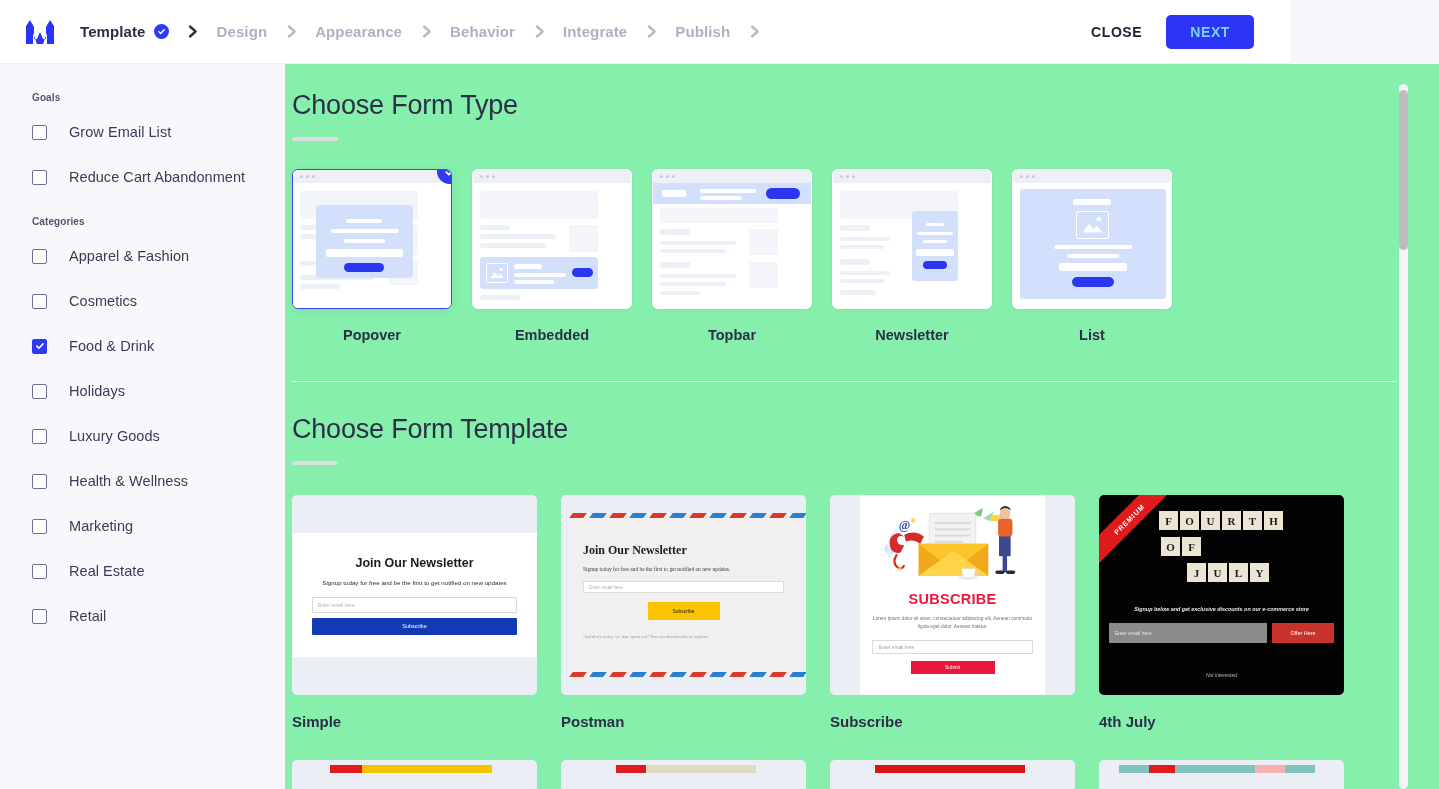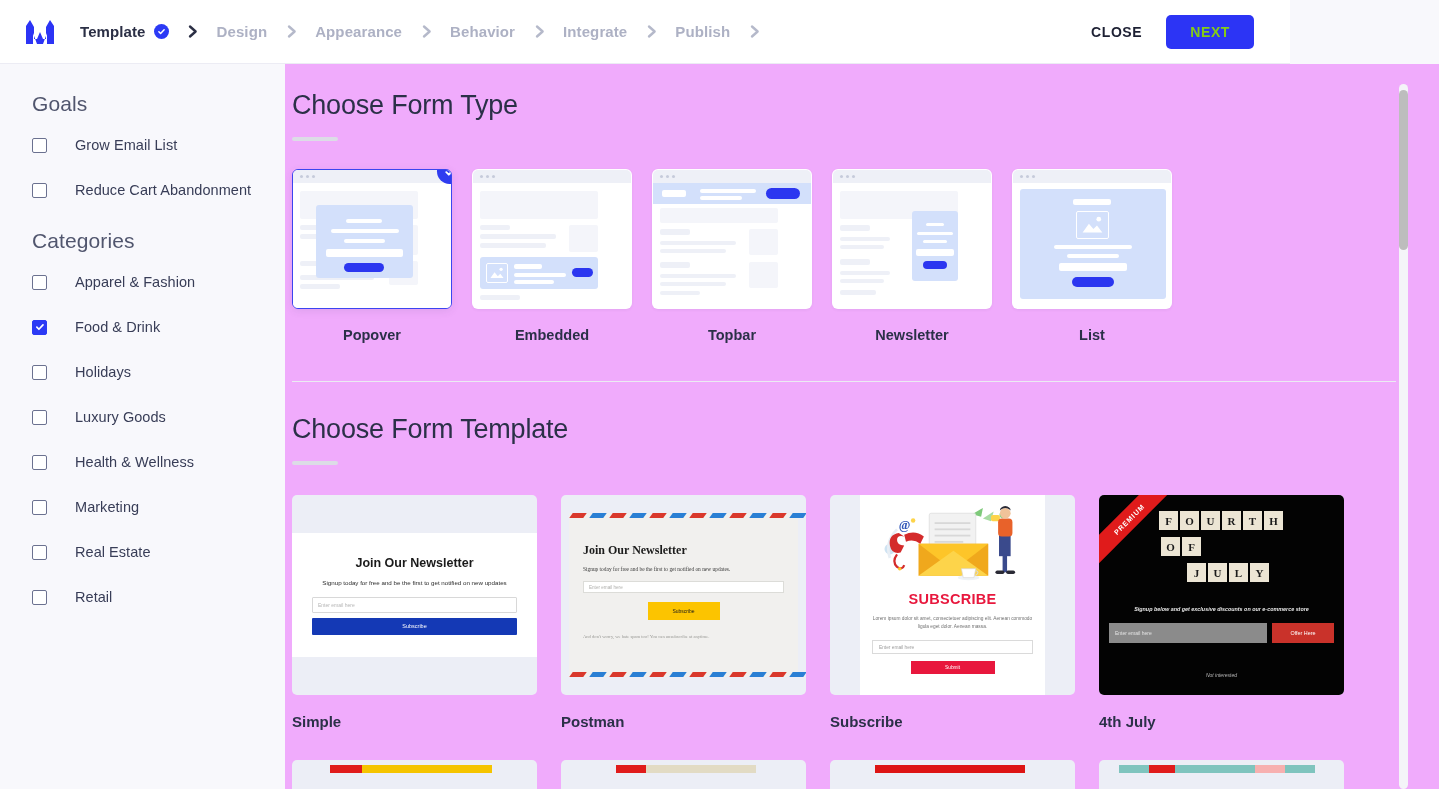--- a/index.html
+++ b/index.html
@@ -48,62 +48,62 @@
   .header-right {
     display: flex; align-items: center; gap: 24px;
     padding-right: 36px;
   }
   .close-btn {
     font-size: 14px; font-weight: 700; color: #1d2033;
     letter-spacing: .6px; background: none; border: none;
     cursor: pointer; font-family: inherit;
   }
   .next-btn {
-    background: #2c34f5; color: #84cc16;
+    background: #2c34f5; color: #7dd3fc;
     font-size: 14px; font-weight: 700; letter-spacing: .6px;
     border: none; border-radius: 5px;
     padding: 0 24px; height: 34px;
     cursor: pointer; font-family: inherit;
   }
 
   
   .sidebar {
     position: absolute; top: 64px; left: 0;
     width: 285px; height: 725px;
     background: #f8f8fc;
     padding: 28px 0 0 32px;
     overflow: hidden;
   }
   .side-group-title {
-    font-size: 21px; font-weight: 400; color: #51566e;
+    font-size: 10px; font-weight: 700; color: #51566e;
     margin-bottom: 18px; letter-spacing: .1px;
   }
   .side-group-title.second { margin-top: 28px; }
   .check-row {
-    display: flex; align-items: center; gap: 28px;
+    display: flex; align-items: center; gap: 22px;
     height: 22px; margin-bottom: 23px; cursor: pointer;
   }
   .cbox {
     width: 15px; height: 15px; border-radius: 2px;
     border: 1.6px solid #6b7190; background: #ffffff;
     flex: 0 0 auto; display: flex;
     align-items: center; justify-content: center;
   }
   .cbox.checked { background: #2c3af5; border-color: #2c3af5; }
   .cbox svg { width: 10px; height: 10px; display: none; }
   .cbox.checked svg { display: block; }
   .check-label {
     font-size: 14.5px; color: #383d57; letter-spacing: .05px;
   }
 
   
   .main {
     position: absolute; top: 64px; left: 285px;
     width: 1154px; height: 725px;
-    overflow: hidden; background: #f0abfc;
+    overflow: hidden; background: #86efac;
   }
   .main-inner { padding: 26px 0 0 7px; }
 
   .sec-title {
     font-size: 27px; color: #2b3048; font-weight: 400;
     letter-spacing: -.2px;
   }
   .sec-rule {
     width: 46px; height: 4px; background: #dcdce6;
     border-radius: 2px; margin-top: 16px;
@@ -419,20 +419,26 @@
     <span class="check-label">Reduce Cart Abandonment</span>
   </div>
 
   <div class="side-group-title second">Categories</div>
 
   <div class="check-row">
     <span class="cbox">
       
     </span>
     <span class="check-label">Apparel &amp; Fashion</span>
+  </div>
+  <div class="check-row">
+    <span class="cbox">
+      
+    </span>
+    <span class="check-label">Cosmetics</span>
   </div>
   <div class="check-row">
     <span class="cbox checked">
       <svg viewBox="0 0 12 12">
           <path d="M2.2 6.2 L4.7 8.7 L9.6 3.4" stroke="#ffffff" stroke-width="2" fill="none" stroke-linecap="round" stroke-linejoin="round"></path>
         </svg>
     </span>
     <span class="check-label">Food &amp; Drink</span>
   </div>
   <div class="check-row">

